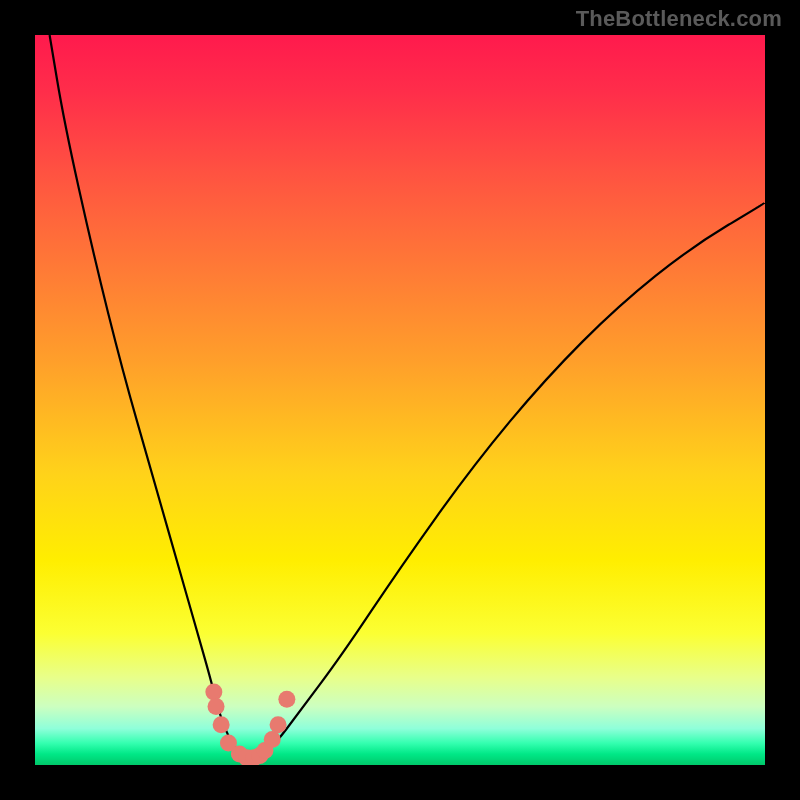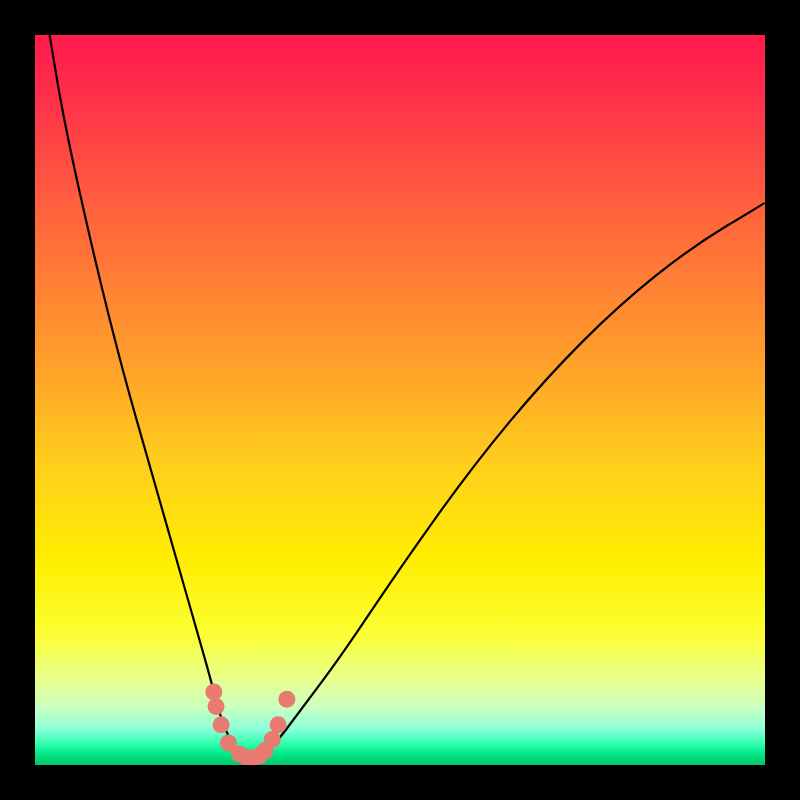--- a/index.html
+++ b/index.html
@@ -62,20 +62,21 @@
   width: 730px; height: 730px;
 }
 .highlight {
   fill: #e87a6f;
 }
 </style>
 </head>
 <body>
 
 <div class="frame">
+  <div class="watermark">TheBottleneck.com</div>
 
   <div class="plot">
     <div class="gradient"></div>
     <svg class="curve" viewBox="0 0 730 730" preserveAspectRatio="none">
       <path id="curve-path" d="M 14.6 0 Q 14.6 0 21.9 43.80000000000001 Q 29.2 87.60000000000002 43.8 153.30000000000004 Q 58.4 219.00000000000006 73 277.4 Q 87.6 335.79999999999995 102.19999999999999 386.9 Q 116.8 438 131.4 489.1 Q 146 540.2 153.3 565.75 Q 160.6 591.3 167.89999999999998 616.8499999999999 Q 175.2 642.4 178.85 657 Q 182.5 671.6 186.15 682.55 Q 189.8 693.5 193.45000000000002 700.8 Q 197.10000000000002 708.1 200.75 713.575 Q 204.4 719.05 208.05 720.875 Q 211.7 722.7 215.35 722.7 Q 219 722.7 222.65 720.875 Q 226.3 719.05 233.60000000000002 713.575 Q 240.9 708.1 251.85000000000002 693.5 Q 262.8 678.9 284.7 649.7 Q 306.59999999999997 620.5 335.79999999999995 576.7 Q 365 532.9 401.5 481.8 Q 438 430.70000000000005 474.5 386.9 Q 510.99999999999994 343.09999999999997 547.5 306.6 Q 584 270.1 620.5 240.90000000000003 Q 657 211.70000000000005 693.5 189.8 T 730 167.89999999999998" fill="none" stroke="#000" stroke-width="2.2"></path>
       <g id="dots">
           <circle cx="178.85" cy="657" r="8.5" class="highlight"></circle>
           <circle cx="181.04" cy="671.6" r="8.5" class="highlight"></circle>
           <circle cx="186.15" cy="689.85" r="8.5" class="highlight"></circle>
           <circle cx="193.45000000000002" cy="708.1" r="8.5" class="highlight"></circle>

